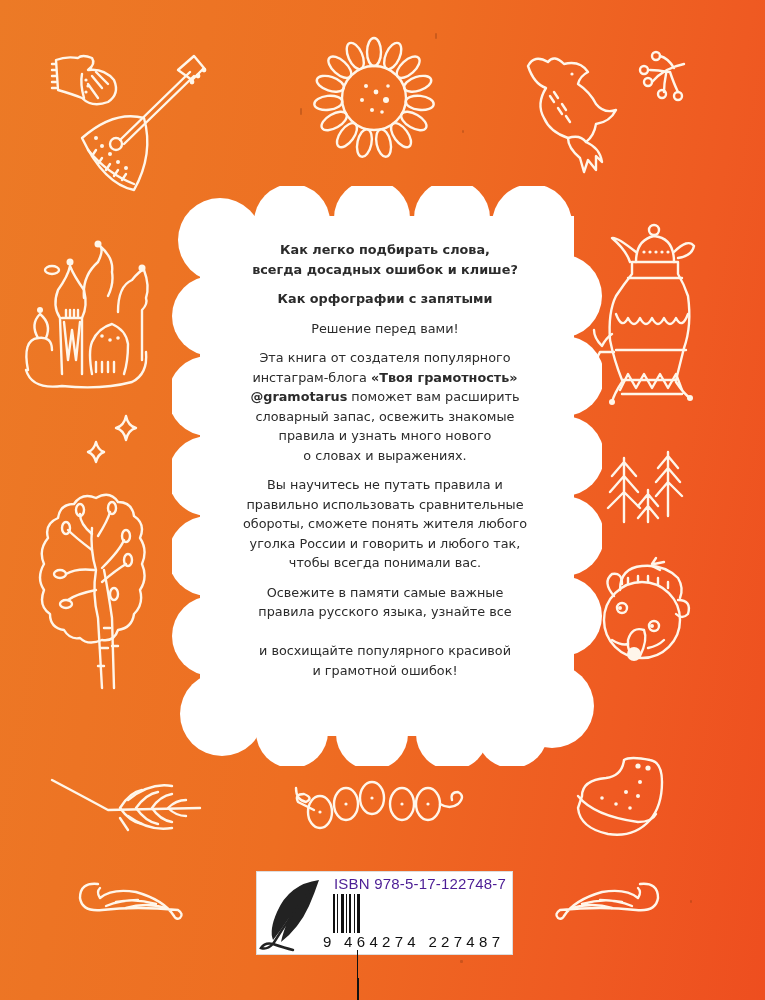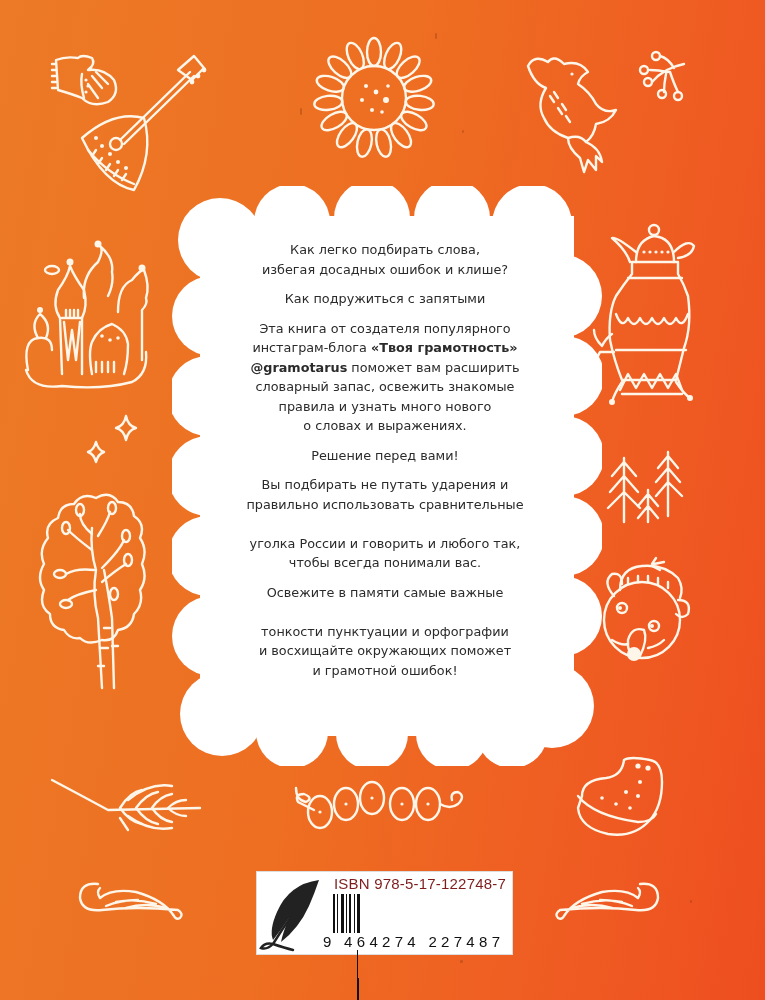--- a/index.html
+++ b/index.html
@@ -15,30 +15,30 @@
 
   .cloud { position: absolute; left: 172px; top: 186px; width: 430px; height: 580px; }
   .cloud svg { position: absolute; left: 0; top: 0; }
   .cloud svg * { fill: #ffffff; }
   .text-block {
     position: absolute; left: 200px; top: 240px; width: 370px;
     text-align: center; color: #2b2b2b;
     font-family: "DejaVu Sans", sans-serif; font-size: 12.8px; line-height: 19.5px;
   }
   .text-block p { margin: 0 0 10px 0; }
-  .text-block .q { font-weight: normal; }
+  .text-block .q { font-weight: bold; }
   .text-block b { font-weight: bold; }
 
   .isbn-box {
     position: absolute; left: 256px; top: 871px; width: 255px; height: 82px;
     background: #fff; border: 1px solid #ddd;
   }
   .isbn-text {
     position: absolute; left: 77px; top: 3px;
-    font-family: "Liberation Sans", sans-serif; font-size: 15px; color: #7f1d1d; letter-spacing: .2px;
+    font-family: "Liberation Sans", sans-serif; font-size: 15px; color: #4c1d95; letter-spacing: .2px;
   }
   .barcode { position: absolute; left: 76px; top: 22px; height: 50px; display: flex; align-items: flex-start; }
   .barcode span { display: block; background: #111; height: 42px; }
   .barcode span.g { height: 52px; }
   .barcode i { display: block; }
   .digits {
     position: absolute; left: 64px; top: 61px; width: 188px;
     font-family: "Liberation Sans", sans-serif; font-size: 15px; color: #111;
     background: #fff; letter-spacing: 4.3px; padding-left: 2px;
   }
@@ -276,46 +276,46 @@
       <circle cx="120" cy="546" r="36"></circle>
         <circle cx="200" cy="548" r="36"></circle>
         <circle cx="280" cy="548" r="36"></circle>
         <circle cx="340" cy="546" r="36"></circle>
     </svg>
   </div>
 
   <div class="text-block">
     <p class="q">
       <span>Как легко подбирать слова,</span><br>
-      <span>избегая досадных ошибок и клише?</span>
+      <span>всегда досадных ошибок и клише?</span>
     </p>
     <p class="q">
-      <span>Как подружиться с запятыми</span><br>
-    </p>
+      <span>Как орфографии с запятыми</span><br>
+    </p>
+    <p><span>Решение перед вами!</span></p>
     <p>
       <span>Эта книга от создателя популярного</span><br>
       <span>инстаграм-блога </span><b>«Твоя грамотность»</b><br>
       <b>@gramotarus</b><span> поможет вам расширить</span><br>
       <span>словарный запас, освежить знакомые</span><br>
       <span>правила и узнать много нового</span><br>
       <span>о словах и выражениях.</span>
     </p>
-    <p><span>Решение перед вами!</span></p>
     <p>
-      <span>Вы подбирать не путать ударения и</span><br>
+      <span>Вы научитесь не путать правила и</span><br>
       <span>правильно использовать сравнительные</span><br>
-      <br>
+      <span>обороты, сможете понять жителя любого</span><br>
       <span>уголка России и говорить и любого так,</span><br>
       <span>чтобы всегда понимали вас.</span>
     </p>
     <p>
       <span>Освежите в памяти самые важные</span><br>
+      <span>правила русского языка, узнайте все</span><br>
       <br>
-      <span>тонкости пунктуации и орфографии</span><br>
-      <span>и восхищайте окружающих поможет</span><br>
+      <span>и восхищайте популярного красивой</span><br>
       <span>и грамотной ошибок!</span>
     </p>
   </div>
 
   <div class="isbn-box">
     <svg class="feather" width="64" height="76" viewBox="0 0 64 76">
       <path d="M60 2 Q30 6 18 34 Q10 52 14 62 Q22 52 30 40 Q24 54 22 64 Q40 50 50 28 Q56 14 60 2 Z" fill="#222"></path>
       <path d="M56 6 Q30 40 14 66 Q8 72 2 70 Q6 64 14 66 Q26 70 34 72" fill="none" stroke="#222" stroke-width="2.4" stroke-linecap="round"></path>
     </svg>
     <div class="isbn-text">ISBN 978-5-17-122748-7</div>

